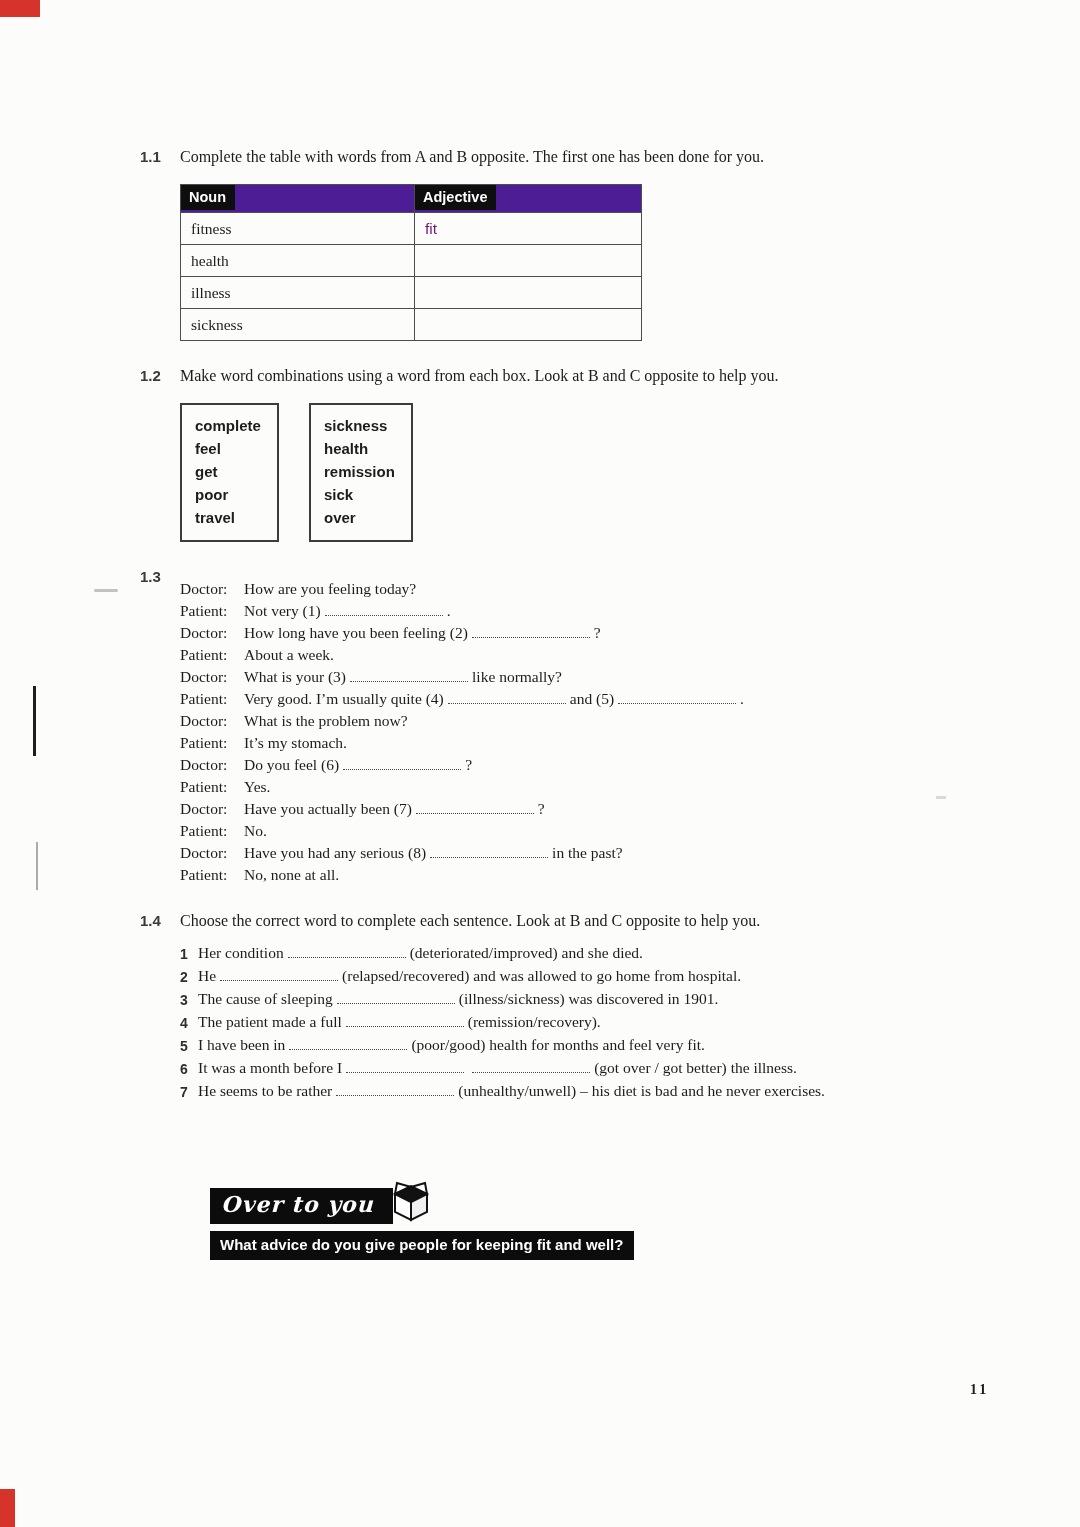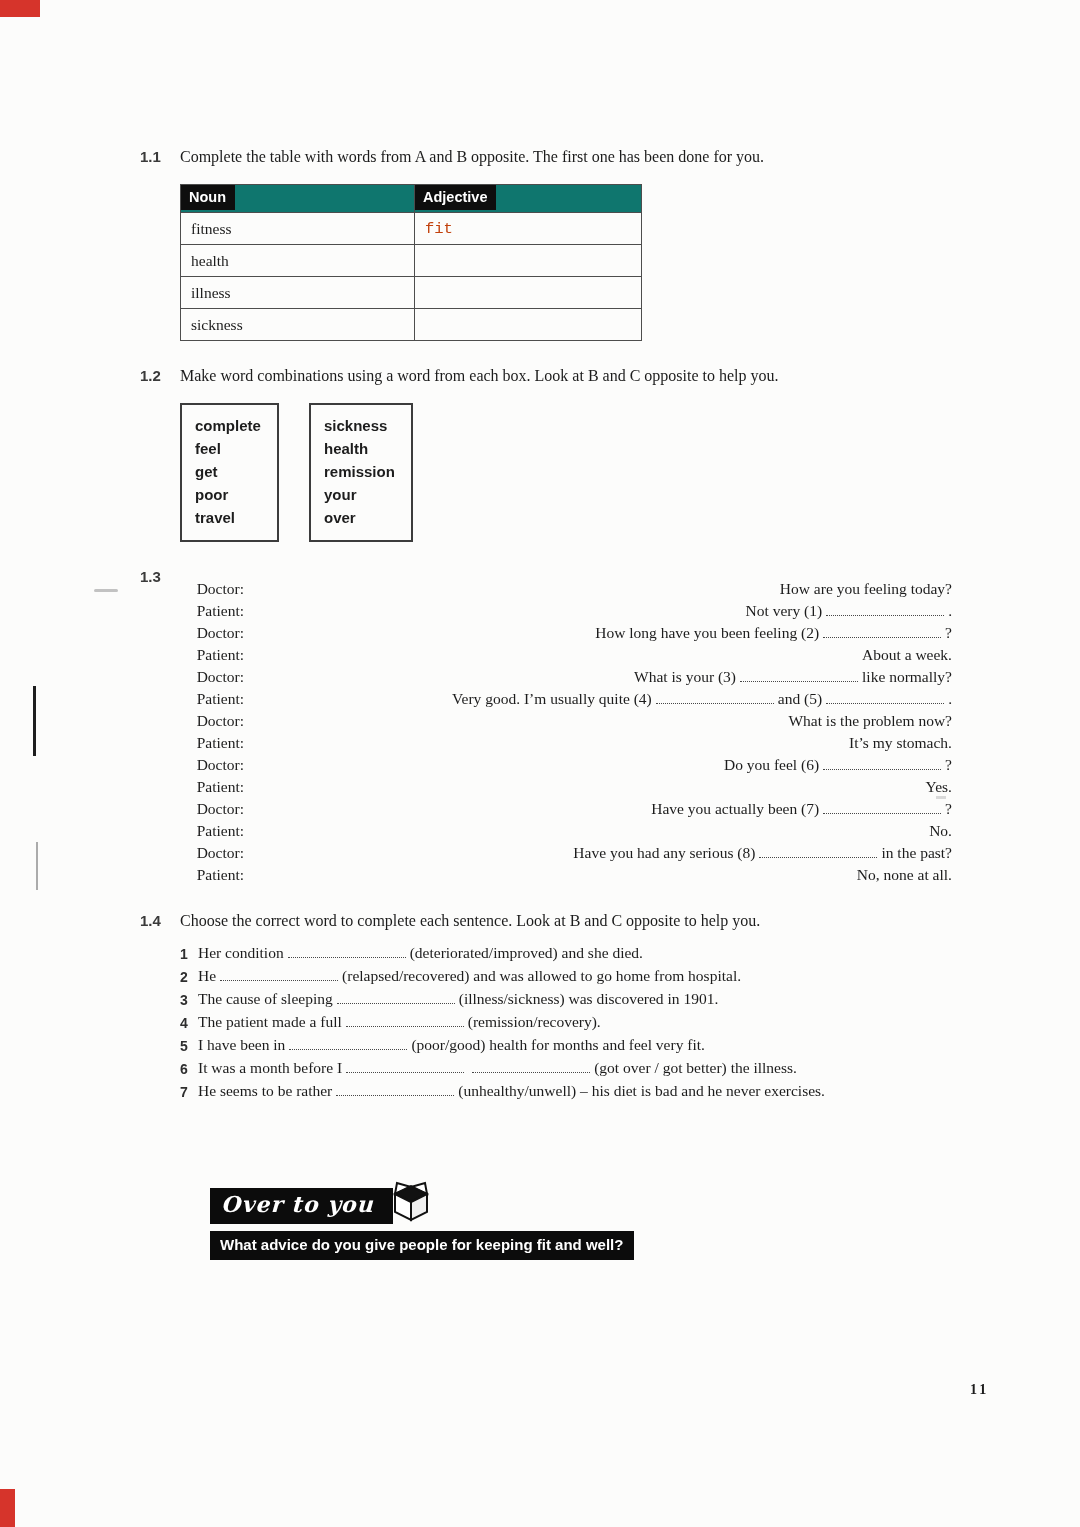--- a/index.html
+++ b/index.html
@@ -14,36 +14,36 @@
   .ex-num{flex:0 0 40px;font-family:"Liberation Sans",sans-serif;font-weight:bold;
     font-size:15px;color:#3a3a3a;padding-top:2px;}
   .ex-body{flex:1;min-width:0;}
   .instruction{font-size:16px;line-height:22px;}
 
   
   .vtable{border-collapse:collapse;margin-top:16px;}
   .vtable th,.vtable td{border:1px solid #4d4d4d;}
   .col-noun{width:233px;}
   .col-adj{width:226px;}
-  .vtable th{text-align:left;padding:0;height:27px;vertical-align:top;background:#0f766e;}
+  .vtable th{text-align:left;padding:0;height:27px;vertical-align:top;background:#4c1d95;}
   .hdr-box{display:inline-block;background:#0e0e0e;color:#ffffff;
     font-family:"Liberation Sans",sans-serif;font-weight:bold;font-size:14.5px;
     padding:4px 9px 5px 8px;}
   .vtable td{height:29px;padding:1px 10px;font-size:15.5px;vertical-align:middle;}
-  .hand{font-family:Liberation Mono, monospace;font-size:13.5px;color:#c2410c;}
+  .hand{font-family:Liberation Sans, sans-serif;font-size:13.5px;color:#701a75;}
 
   
   .boxes{display:flex;gap:30px;margin-top:16px;}
   .word-box{border:2px solid #3c3c3c;padding:9px 16px 11px 13px;
     font-family:"Liberation Sans",sans-serif;font-weight:700;font-size:15px;
     color:#1d1d1d;line-height:23px;min-width:66px;background:#fcfcfb;}
 
   
   .convo{margin-top:12px;font-size:15.5px;line-height:22px;}
-  .convo-line{display:flex;text-align:right;}
+  .convo-line{display:flex;}
   .speaker{flex:0 0 64px;}
   .line-body{flex:1;}
 
   .blank{display:inline-block;width:118px;height:11px;
     border-bottom:1.5px dotted #474747;margin:0 4px;}
 
   
   .sent-list{margin-top:10px;font-size:15.5px;line-height:22px;}
   .sentence{display:flex;}
   .sent-num{flex:0 0 18px;font-family:"Liberation Sans",sans-serif;font-weight:bold;
@@ -132,21 +132,21 @@
               <div>complete</div>
               <div>feel</div>
               <div>get</div>
               <div>poor</div>
               <div>travel</div>
             </div>
           <div class="word-box">
               <div>sickness</div>
               <div>health</div>
               <div>remission</div>
-              <div>your</div>
+              <div>sick</div>
               <div>over</div>
             </div>
         </div>
       </div>
     </div>
 
     <div class="exercise">
       <div class="ex-num">1.3</div>
       <div class="ex-body">
         <div class="convo">

